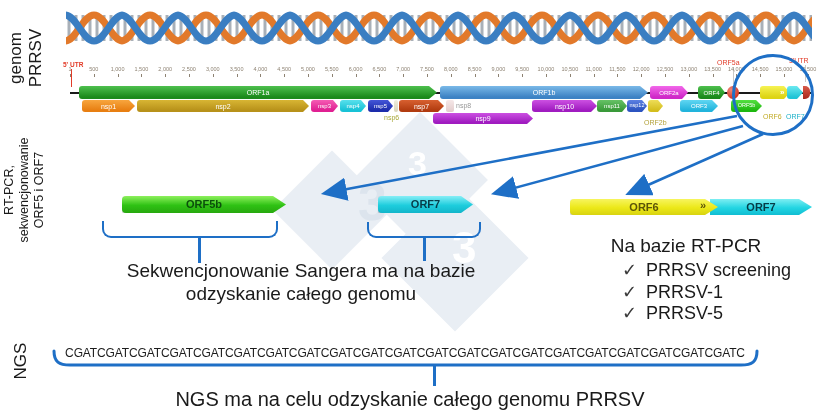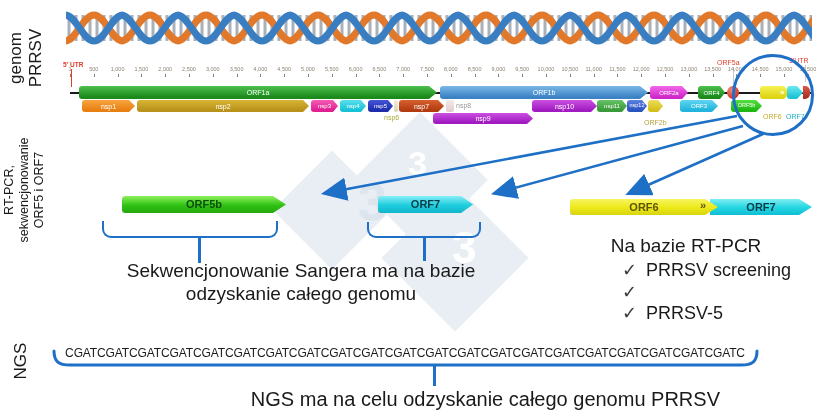--- a/index.html
+++ b/index.html
@@ -77,21 +77,21 @@
   .stem { position:absolute; width:2.6px; background:var(--accent); z-index:3; }
   #stem1 { left:198px; top:238px; height:25px; }
   #stem2 { left:423px; top:238px; height:23px; }
   #ngs-stem { left:433px; top:364px; height:22px; }
 
   
   .caption { position:absolute; color:#1a1a1a; text-align:center; white-space:nowrap; z-index:4; }
   #sanger-cap1 { left:101px; top:260px; width:400px; font-size:19px; }
   #sanger-cap2 { left:101px; top:283px; width:400px; font-size:19px; }
   #rtpcr-title { left:576px; top:235px; width:220px; font-size:19px; }
-  #ngs-cap { left:100px; top:388px; width:620px; font-size:20px;text-align:right; }
+  #ngs-cap { left:100px; top:388px; width:620px; font-size:20px; }
 
   
   #rtpcr-list { position:absolute; left:622px; top:259px; z-index:4; }
   .check-row { display:flex; align-items:baseline; height:21.5px; font-size:18px; color:#1a1a1a; }
   .check-row .check { width:24px; color:#3a3a3a; }
 
   
   #ngs-seq { position:absolute; left:50px; top:346px; width:710px; font-size:12px; letter-spacing:-0.12px;
              color:#1c1c1c; text-align:center; white-space:nowrap; z-index:4; }
 </style>
@@ -319,20 +319,21 @@
     <span class="chev-right">»</span>
   </div>
   <div class="caption" id="rtpcr-title">Na bazie RT-PCR</div>
   <div id="rtpcr-list">
       <div class="check-row">
         <span class="check">✓</span>
         <span>PRRSV screening</span>
       </div>
       <div class="check-row">
         <span class="check">✓</span>
+        <span>PRRSV-1</span>
       </div>
       <div class="check-row">
         <span class="check">✓</span>
         <span>PRRSV-5</span>
       </div>
     </div>
 
   <div id="ngs-seq">CGATCGATCGATCGATCGATCGATCGATCGATCGATCGATCGATCGATCGATCGATCGATCGATCGATCGATCGATCGATCGATC</div>
   <div class="stem" id="ngs-stem"></div>
   <div class="caption" id="ngs-cap">NGS ma na celu odzyskanie całego genomu PRRSV</div>

